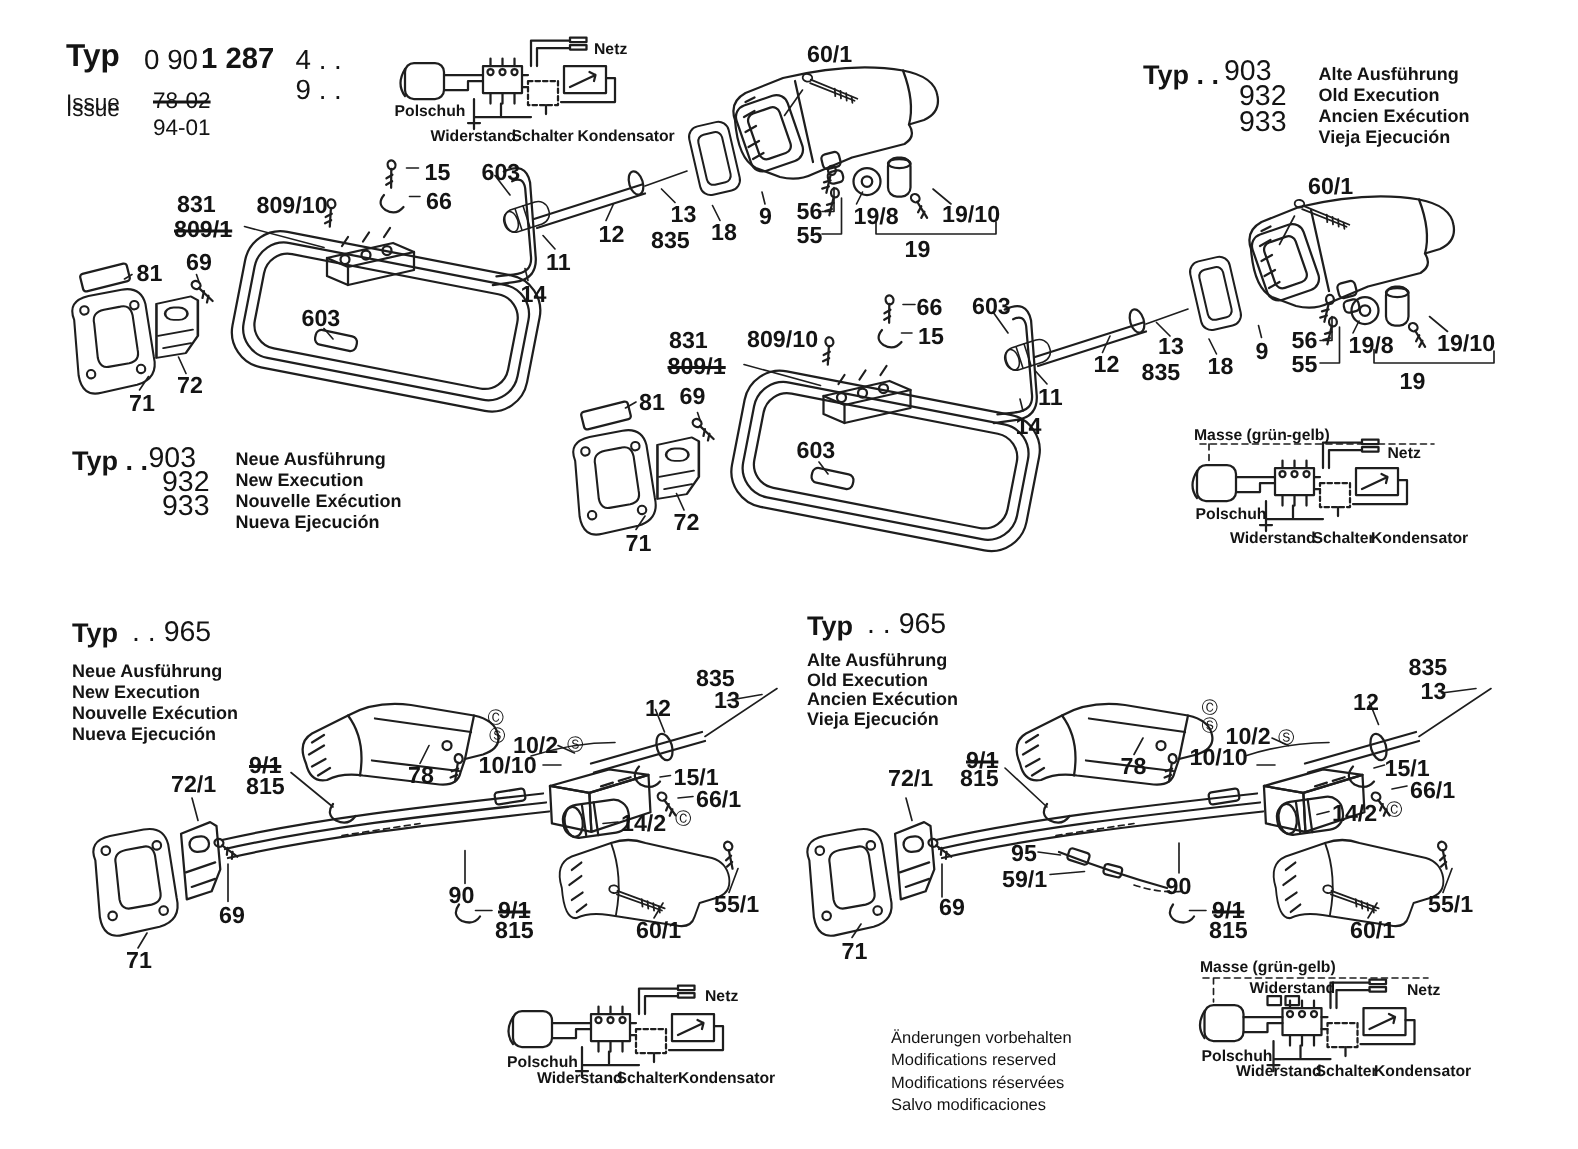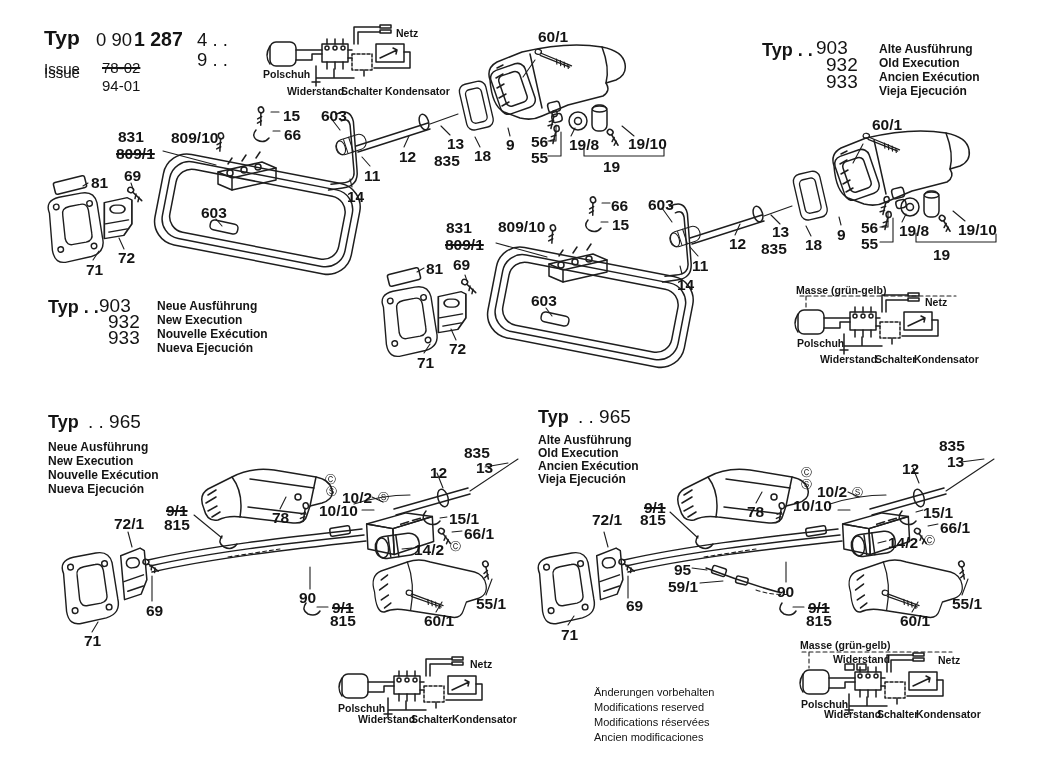--- a/index.html
+++ b/index.html
@@ -290,21 +290,21 @@
   <span class="t-typ" style="left:538px;top:407px">Typ</span>
   <span class="t-model" style="left:578px;top:406px">. . 965</span>
   <span class="t-var" style="left:538px;top:433px">Alte Ausführung</span>
   <span class="t-var" style="left:538px;top:446px">Old Execution</span>
   <span class="t-var" style="left:538px;top:459px">Ancien Exécution</span>
   <span class="t-var" style="left:538px;top:472px">Vieja Ejecución</span>
 
   <span class="disc" style="left:594px;top:685px">Änderungen vorbehalten</span>
   <span class="disc" style="left:594px;top:700px">Modifications reserved</span>
   <span class="disc" style="left:594px;top:715px">Modifications réservées</span>
-  <span class="disc" style="left:594px;top:730px">Ancien modificaciones</span>
+  <span class="disc" style="left:594px;top:730px">Salvo modificaciones</span>
 
   <span class="s-label" style="left:396px;top:27px">Netz</span>
   <span class="s-label" style="left:263px;top:68px">Polschuh</span>
   <span class="s-label" style="left:287px;top:85px">Widerstand</span>
   <span class="s-label" style="left:341px;top:85px">Schalter</span>
   <span class="s-label" style="left:385px;top:85px">Kondensator</span>
 
   <span class="s-label" style="left:796px;top:284px">Masse (grün-gelb)</span>
   <span class="s-label" style="left:925px;top:296px">Netz</span>
   <span class="s-label" style="left:797px;top:337px">Polschuh</span>

